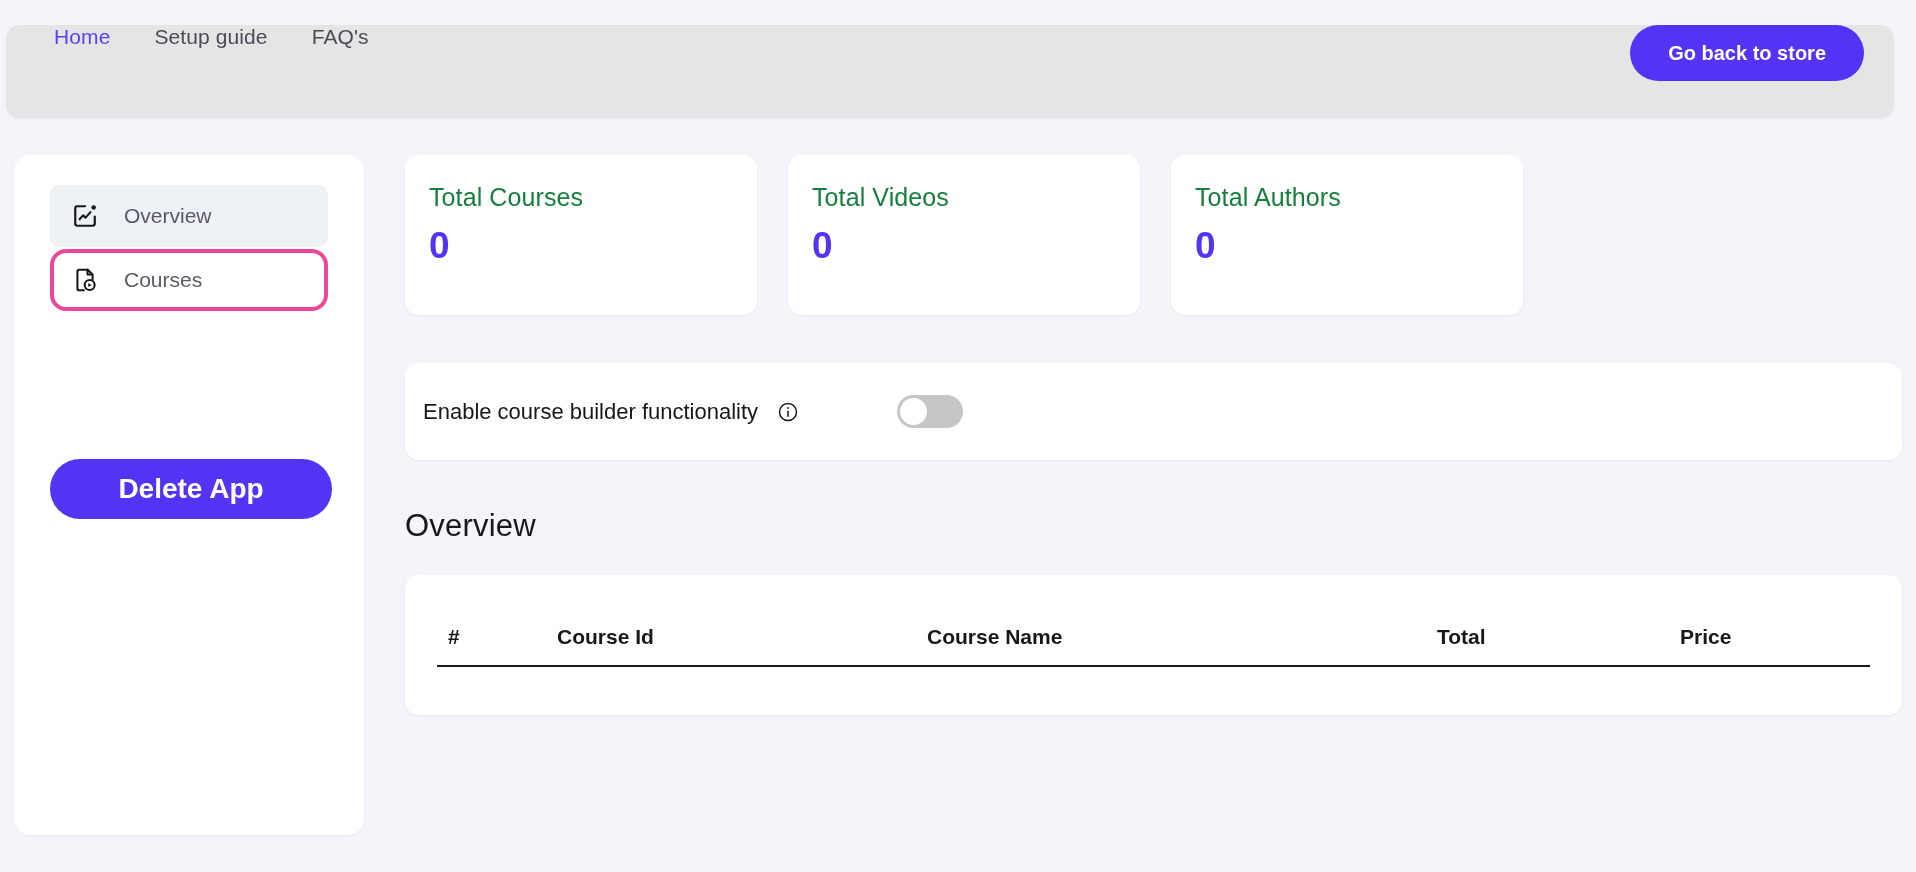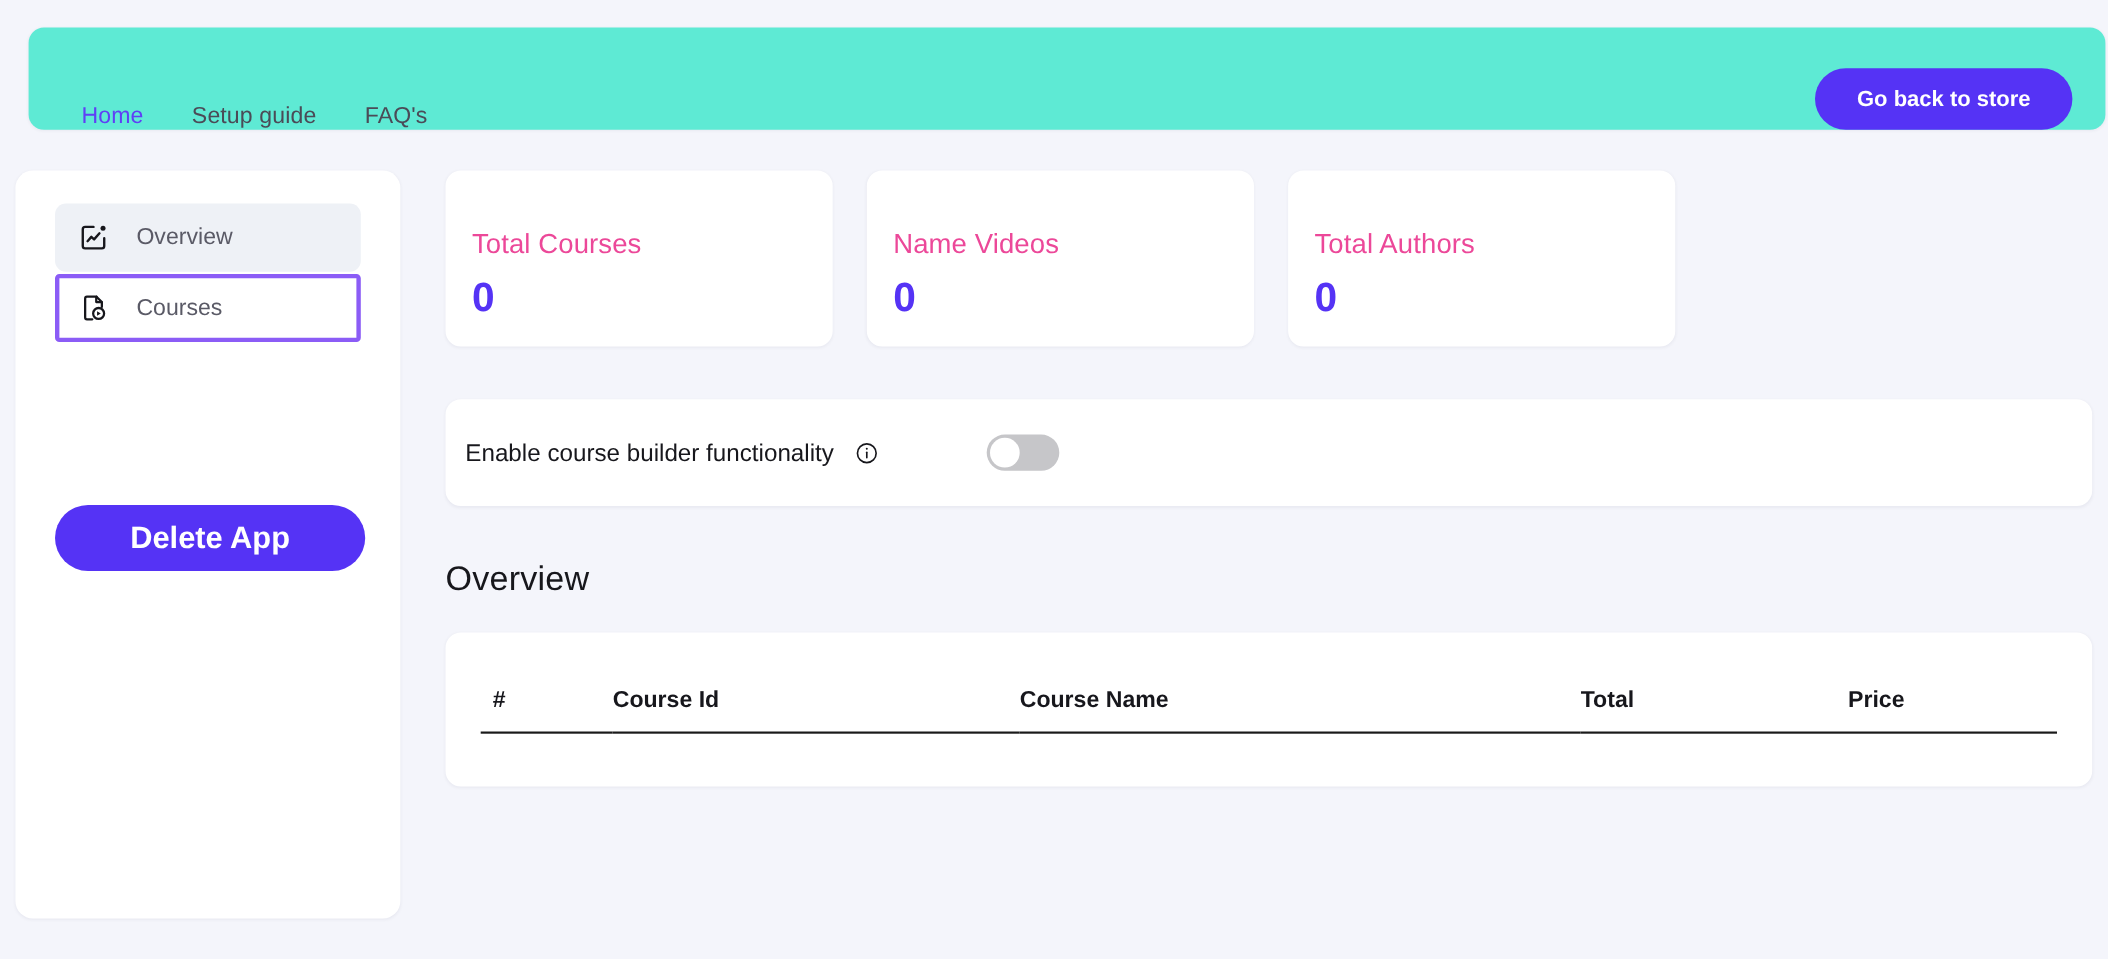--- a/index.html
+++ b/index.html
@@ -7,27 +7,27 @@
     width: 1916px;
     height: 872px;
     background: #f4f5fb;
     font-family: "Liberation Sans", sans-serif;
     overflow: hidden;
   }
 
   
   .topnav {
     position: absolute;
-    left: 26px; top: 25px;
+    left: 6px; top: 25px;
     width: 1888px; height: 93px;
-    background: #5eead4;
+    background: #e5e5e5;
     border-radius: 14px;
     box-shadow: 0 1px 3px rgba(20,20,60,0.05);
     display: flex;
-    align-items: flex-end;
+    align-items: flex-start;
     padding: 0 30px 0 48px;
   }
   .nav-links { display: flex; align-items: center; gap: 44px; }
   .nav-link {
     font-size: 21px;
     color: #4b4b57;
     letter-spacing: 0.1px;
     cursor: pointer;
     white-space: nowrap;
   }
@@ -63,22 +63,22 @@
     align-items: center;
     gap: 26px;
     height: 62px;
     padding: 0 22px;
     border-radius: 10px;
     cursor: pointer;
     margin-bottom: 2px;
   }
   .side-item.active { background: #eef1f6; }
   .side-item.highlighted {
-    border: 4px solid #8b5cf6;
-    border-radius: 4px;
+    border: 4px solid #ec4899;
+    border-radius: 16px;
     padding: 0 18px;
   }
   .side-label {
     font-size: 21px;
     color: #5a5a66;
     white-space: nowrap;
   }
   .side-icon { width: 26px; height: 26px; display: block; flex: none; }
 
   .delete-wrap { padding: 0 36px; margin-top: 148px; }
@@ -96,21 +96,21 @@
 
   
   .stats { position: absolute; left: 405px; top: 155px; display: flex; gap: 31px; }
   .stat-card {
     width: 352px; height: 160px;
     background: #ffffff;
     border-radius: 14px;
     box-shadow: 0 1px 3px rgba(20,20,60,0.05);
     padding: 28px 0 0 24px;
   }
-  .stat-title { font-size: 25px; color: #ec4899; letter-spacing: 0.1px; margin-top: 25px; }
+  .stat-title { font-size: 25px; color: #15803d; letter-spacing: 0.1px; }
   .stat-value { font-size: 37px; font-weight: bold; color: #5533f5; margin-top: 13px; }
 
   
   .toggle-card {
     position: absolute;
     left: 405px; top: 363px;
     width: 1497px; height: 97px;
     background: #ffffff;
     border-radius: 14px;
     box-shadow: 0 1px 3px rgba(20,20,60,0.05);
@@ -220,21 +220,21 @@
     <button class="delete-btn">Delete App</button>
   </div>
 </div>
 
 <div class="stats">
   <div class="stat-card">
     <div class="stat-title">Total Courses</div>
     <div class="stat-value">0</div>
   </div>
   <div class="stat-card">
-    <div class="stat-title">Name Videos</div>
+    <div class="stat-title">Total Videos</div>
     <div class="stat-value">0</div>
   </div>
   <div class="stat-card">
     <div class="stat-title">Total Authors</div>
     <div class="stat-value">0</div>
   </div>
 </div>
 
 <div class="toggle-card">
   <span class="toggle-label">Enable course builder functionality</span>

